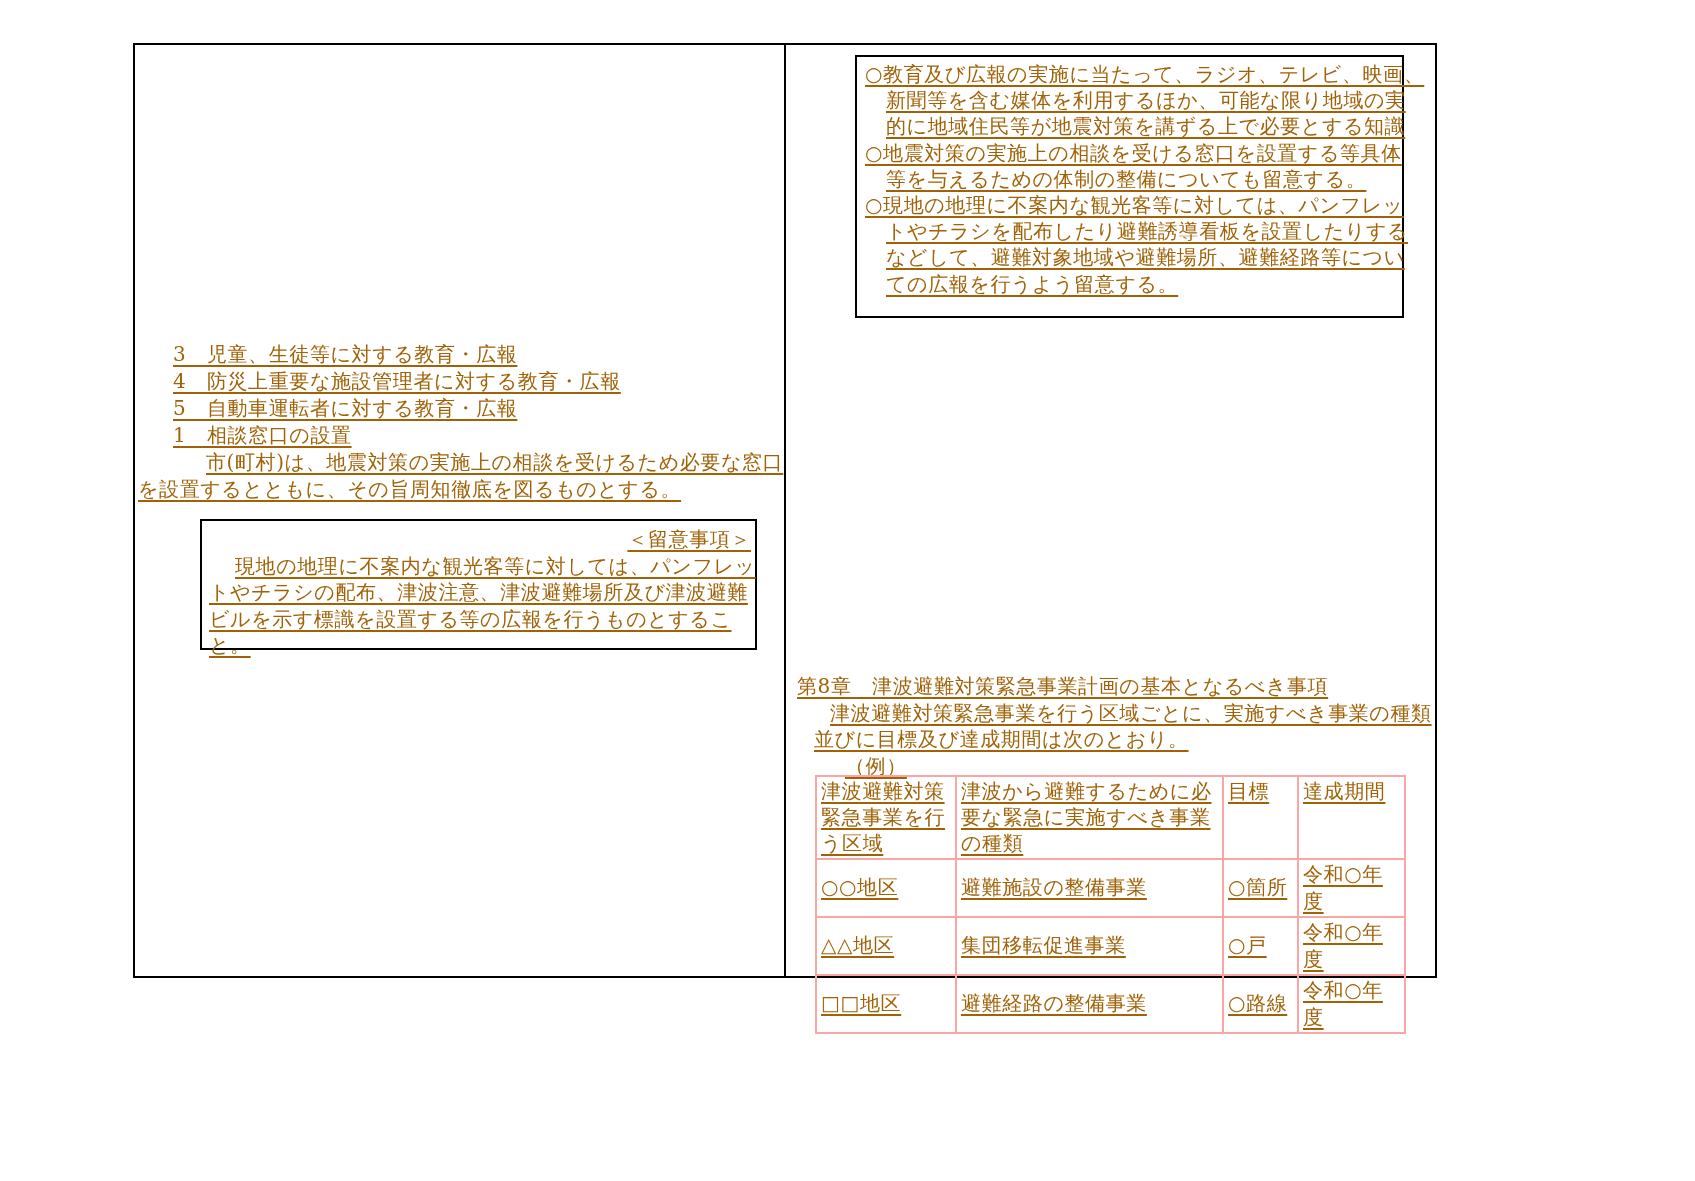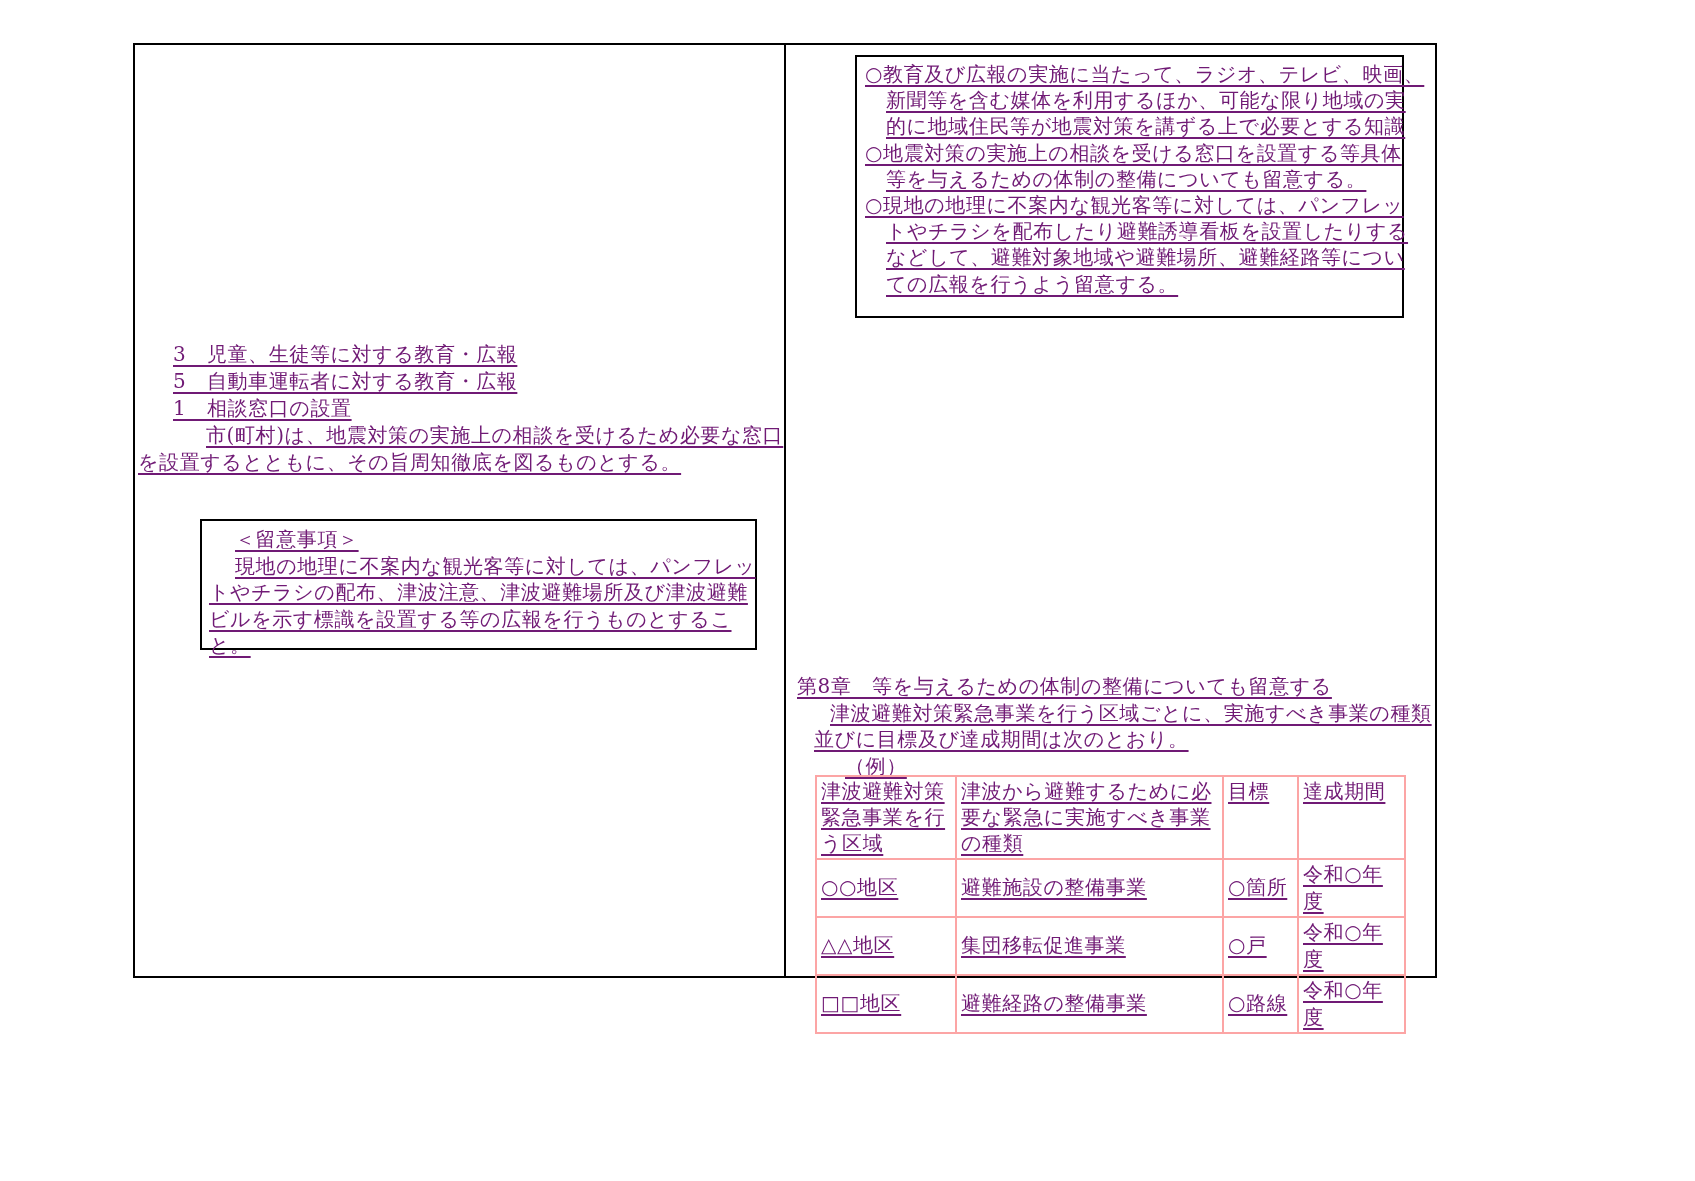--- a/index.html
+++ b/index.html
@@ -1,19 +1,19 @@
 <!DOCTYPE html>
 <html><head>
 <meta charset="utf-8">
 <style>
   html,body { margin:0; padding:0; background:#ffffff; }
   .page {
     position:relative; width:1695px; height:1181px; background:#ffffff;
     font-family:"DejaVu Serif","Liberation Serif",serif;
-    color:#701a75; font-size:20px; letter-spacing:0.6px;
+    color:#a16207; font-size:20px; letter-spacing:0.6px;
   }
   .frame {
     position:absolute; left:133px; top:43px; width:1300px; height:931px;
     border:2px solid #000;
   }
   .divider {
     position:absolute; left:649px; top:0; width:2px; height:100%;
     background:#000;
   }
   .line { white-space:nowrap; }
@@ -25,21 +25,21 @@
     border:2px solid #000; padding:4px 4px 0 8px; box-sizing:border-box;
   }
   .tr-box .line { line-height:26.2px; }
   .cont { padding-left:21px; }
 
   
   .left-block { position:absolute; left:138px; top:341px; }
   .left-block .line { line-height:27px; }
   .ind0  { padding-left:0; }
   .ind17 { padding-left:17px; }
-  .ind26 { padding-left:26px; }
+  .ind26 { padding-left:26px;text-align:right; }
   .ind33 { padding-left:33px; }
   .ind35 { padding-left:35px; }
   .ind48 { padding-left:48px; }
   .ind68 { padding-left:68px; }
 
   
   .note-box {
     position:absolute; left:200px; top:519px; width:557px; height:131px;
     border:2px solid #000; padding:5px 4px 0 7px; box-sizing:border-box;
   }
@@ -79,36 +79,37 @@
     <div class="line u ind0">○地震対策の実施上の相談を受ける窓口を設置する等具体</div>
     <div class="line u cont">等を与えるための体制の整備についても留意する。</div>
     <div class="line u ind0">○現地の地理に不案内な観光客等に対しては、パンフレッ</div>
     <div class="line u cont">トやチラシを配布したり避難誘導看板を設置したりする</div>
     <div class="line u cont">などして、避難対象地域や避難場所、避難経路等につい</div>
     <div class="line u cont">ての広報を行うよう留意する。</div>
   </div>
 
   <div class="left-block">
     <div class="line u ind35">3　児童、生徒等に対する教育・広報</div>
+    <div class="line u ind35">4　防災上重要な施設管理者に対する教育・広報</div>
     <div class="line u ind35">5　自動車運転者に対する教育・広報</div>
     <div class="line u ind35">1　相談窓口の設置</div>
     <div class="line u ind68">市(町村)は、地震対策の実施上の相談を受けるため必要な窓口</div>
     <div class="line u ind0">を設置するとともに、その旨周知徹底を図るものとする。</div>
   </div>
 
   <div class="note-box">
     <div class="line u ind26">＜留意事項＞</div>
     <div class="line u ind26">現地の地理に不案内な観光客等に対しては、パンフレッ</div>
     <div class="line u ind0">トやチラシの配布、津波注意、津波避難場所及び津波避難</div>
     <div class="line u ind0">ビルを示す標識を設置する等の広報を行うものとするこ</div>
     <div class="line u ind0">と。</div>
   </div>
 
   <div class="rb-block">
-    <div class="line u ind0">第8章　等を与えるための体制の整備についても留意する</div>
+    <div class="line u ind0">第8章　津波避難対策緊急事業計画の基本となるべき事項</div>
     <div class="line u ind33">津波避難対策緊急事業を行う区域ごとに、実施すべき事業の種類</div>
     <div class="line u ind17">並びに目標及び達成期間は次のとおり。</div>
     <div class="line u ind48">（例）</div>
   </div>
 
   <table class="ex-table">
     <colgroup>
         <col class="w1">
         <col class="w2">
         <col class="w3">

